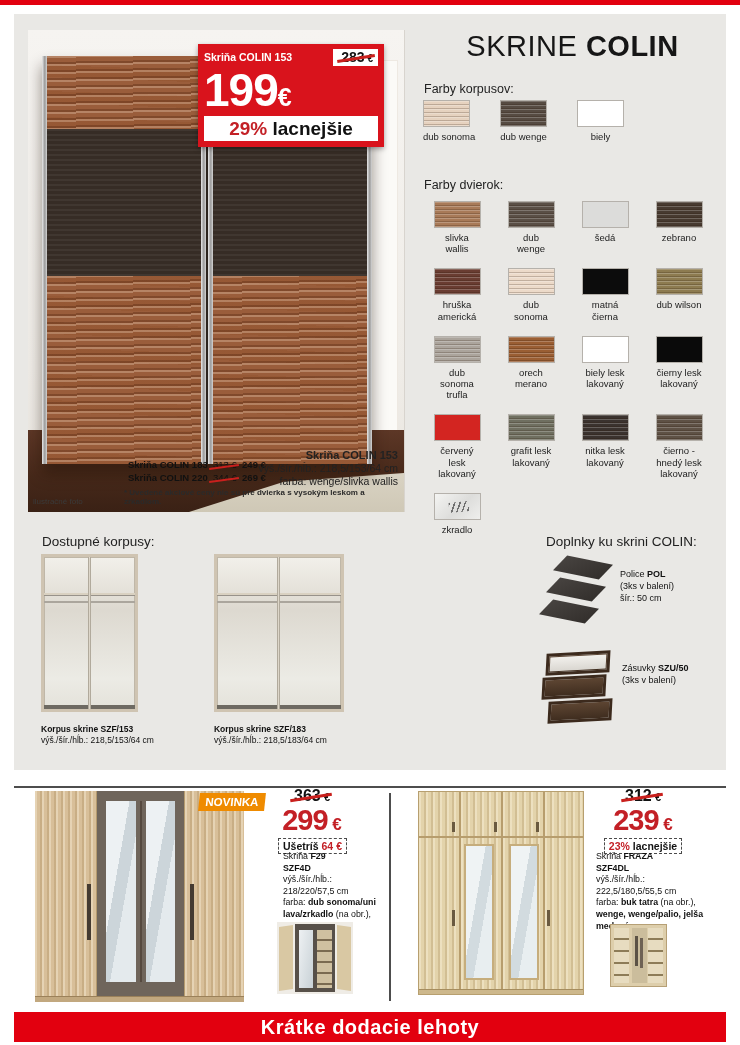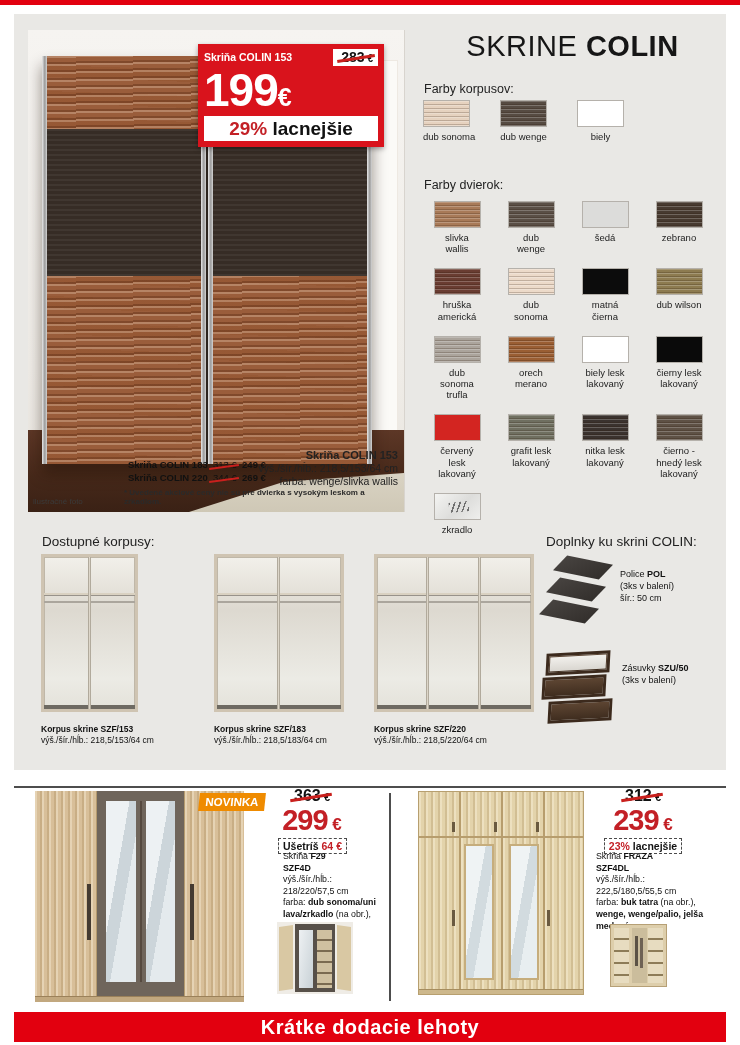--- a/index.html
+++ b/index.html
@@ -357,33 +357,20 @@
       <div class="k-rod"></div>
       <div class="k-plinth"></div>
     <div class="k-div" style="left: calc(50% - 2px);"></div>
       </div>
     <div class="korpus-label">
       <div class="l1">Korpus skrine SZF/183</div>
       <div class="l2">výš./šír./hĺb.:  218,5/183/64 cm</div>
     </div>
   </div>
 
-  <div class="korpus-item" style="margin-left: 30px;">
-    <div class="korpus-box" style="width: 160px;">
-      <div class="k-shelf"></div>
-      <div class="k-rod"></div>
-      <div class="k-plinth"></div>
-    <div class="k-div" style="left: calc(33.3333% - 2px);"></div>
-        <div class="k-div" style="left: calc(66.6667% - 2px);"></div>
-      </div>
-    <div class="korpus-label">
-      <div class="l1">Korpus skrine SZF/220</div>
-      <div class="l2">výš./šír./hĺb.: 218,5/220/64 cm</div>
-    </div>
-  </div>
 </div>
 
 <div id="dop-heading" class="abs sec-heading">Doplnky ku skrini COLIN:</div>
 <div id="police-gfx" class="abs">
   <div class="shelf s1"></div>
   <div class="shelf s2"></div>
   <div class="shelf s3"></div>
 </div>
 <div id="police-text" class="abs">
   <div><span>Police</span> <span class="bold">POL</span></div>

